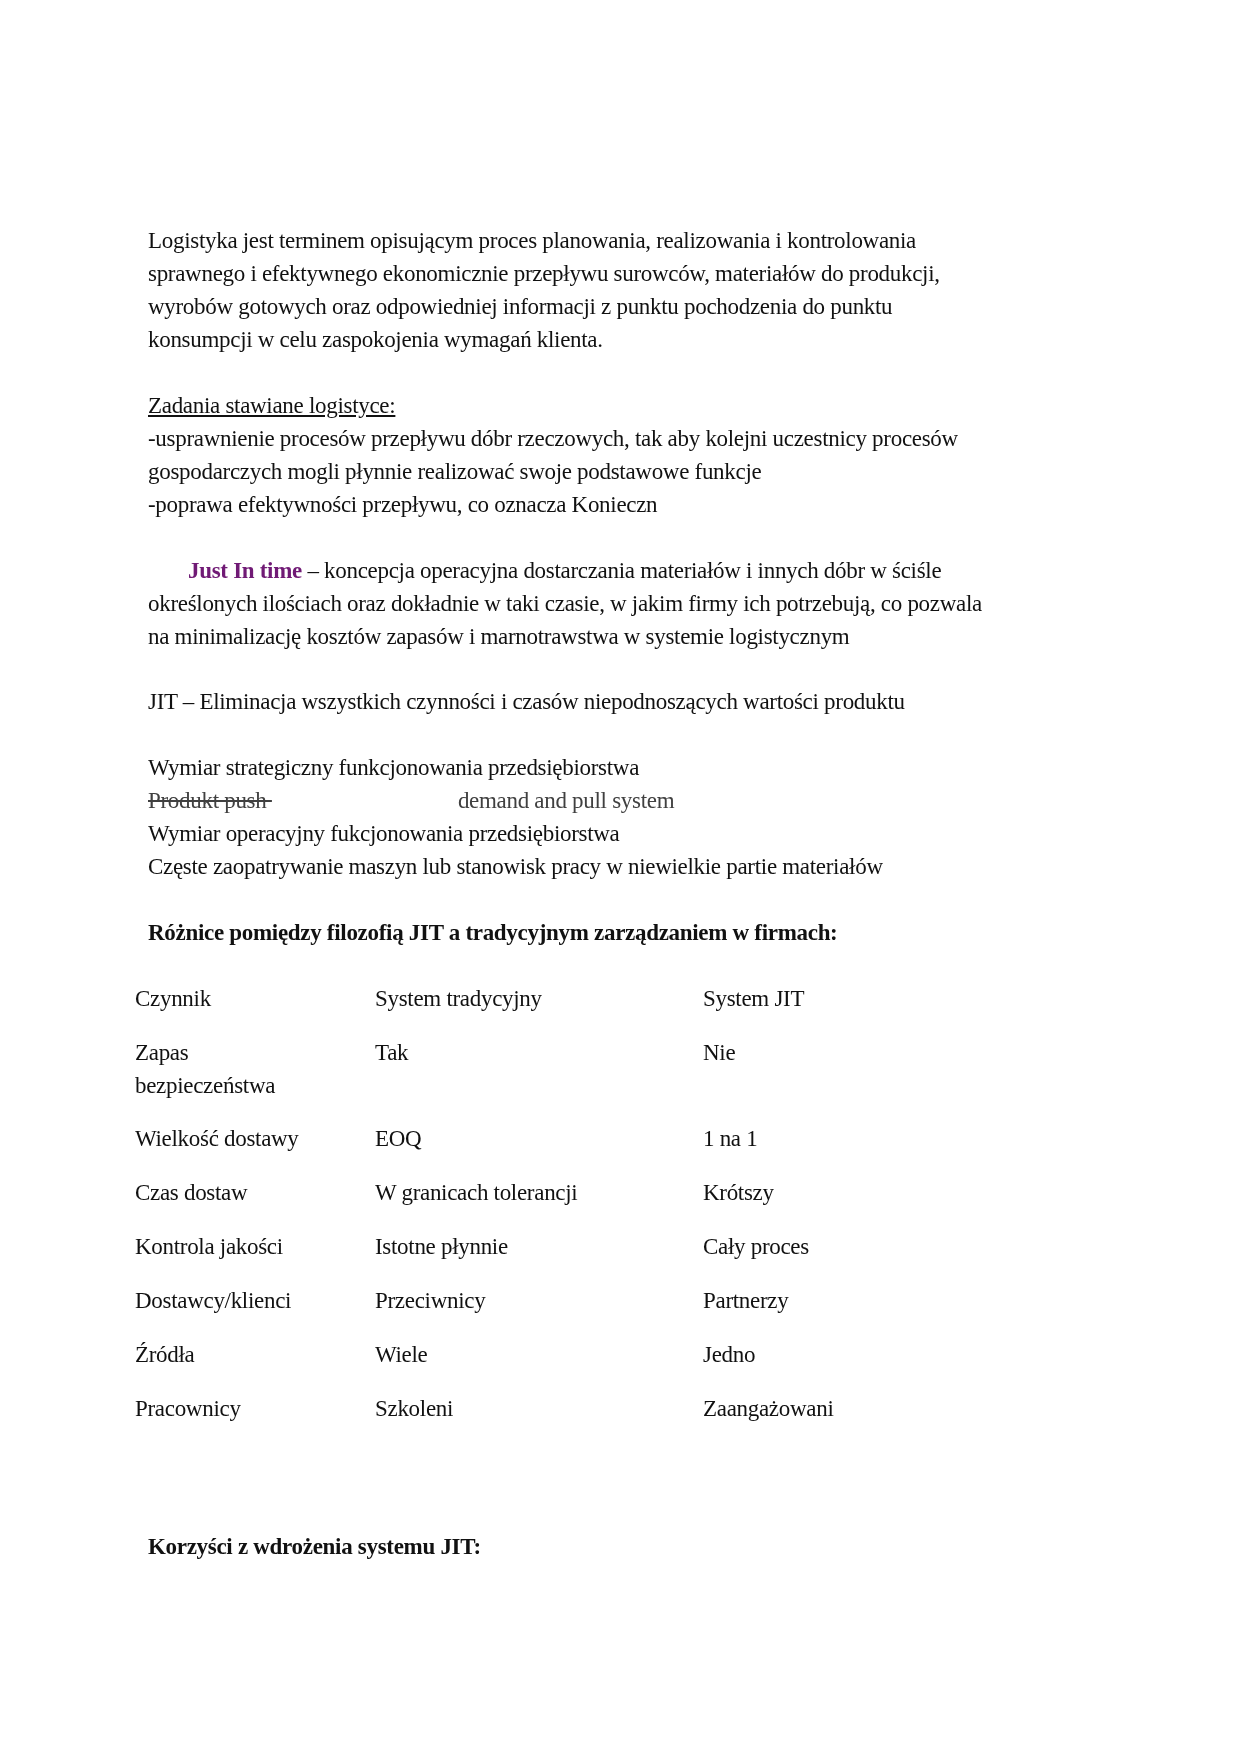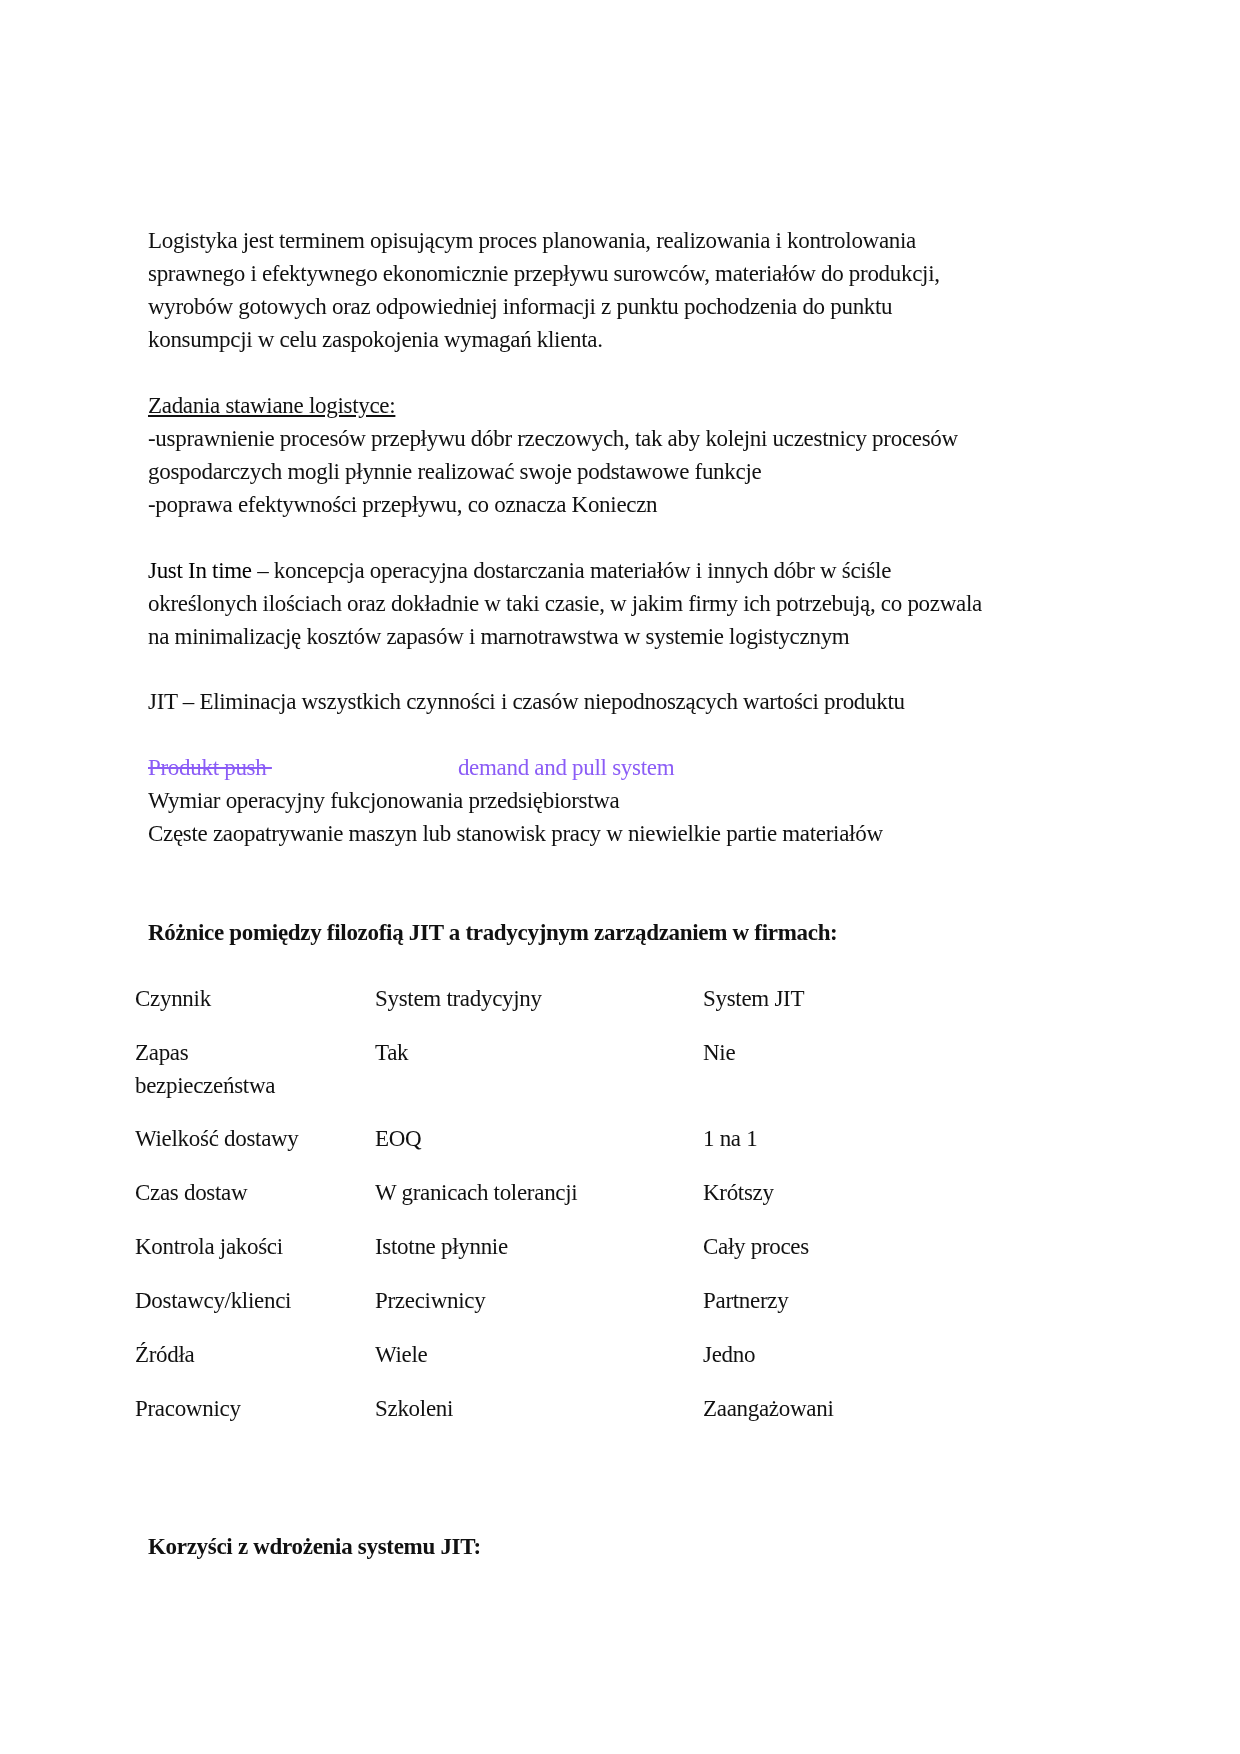--- a/index.html
+++ b/index.html
@@ -26,22 +26,22 @@
     position: absolute;
     left: 148px;
     width: 960px;
     line-height: 33px;
     letter-spacing: -0.3px;
     white-space: nowrap;
   }
   .line { display: block; height: 33px; }
   .u { text-decoration: underline; }
   .b { font-weight: bold; }
-  .blue { color: #000000; font-weight: normal; }
-  .red { color: #8b5cf6; }
+  .blue { color: #701a75; font-weight: bold; margin-left: 40px; }
+  .red { color: #404040; }
   .strike { text-decoration: line-through; }
   .gap { display: inline-block; width: 186px; }
 
   .table {
     position: absolute;
     left: 135px;
     top: 970px;
     width: 900px;
   }
   .trow {
@@ -82,20 +82,21 @@
     <span class="line"><span class="blue">Just In time</span><span> – koncepcja operacyjna dostarczania materiałów i innych dóbr w ściśle</span></span>
     <span class="line">określonych ilościach oraz dokładnie w taki czasie, w jakim firmy ich potrzebują, co pozwala</span>
     <span class="line">na minimalizację kosztów zapasów i marnotrawstwa w systemie logistycznym</span>
   </div>
 
   <div class="p" style="top:673px;">
     <span class="line">JIT – Eliminacja wszystkich czynności i czasów niepodnoszących wartości produktu</span>
   </div>
 
   <div class="p" style="top:739px;">
+    <span class="line">Wymiar strategiczny funkcjonowania przedsiębiorstwa</span>
     <span class="line"><span class="red strike">Produkt push </span><span class="gap"></span><span class="red">demand and pull system</span></span>
     <span class="line">Wymiar operacyjny fukcjonowania przedsiębiorstwa</span>
     <span class="line">Częste zaopatrywanie maszyn lub stanowisk pracy w niewielkie partie materiałów</span>
   </div>
 
   <div class="p b" style="top:904px;">
     <span class="line">Różnice pomiędzy filozofią JIT a tradycyjnym zarządzaniem w firmach:</span>
   </div>
 
   <div class="table">

